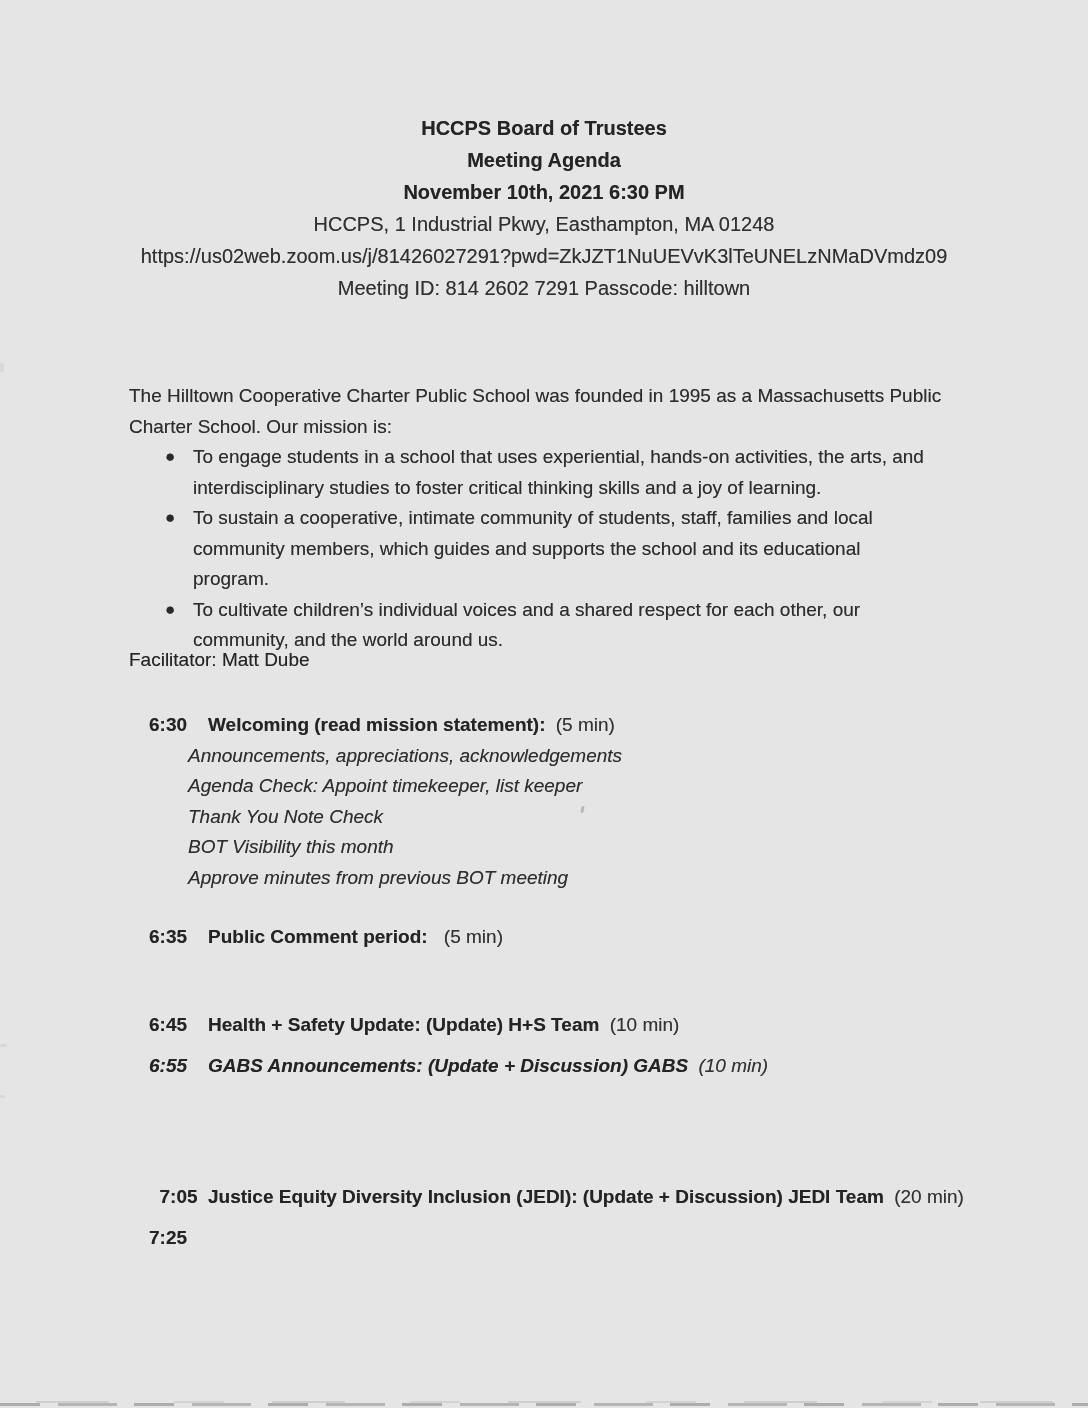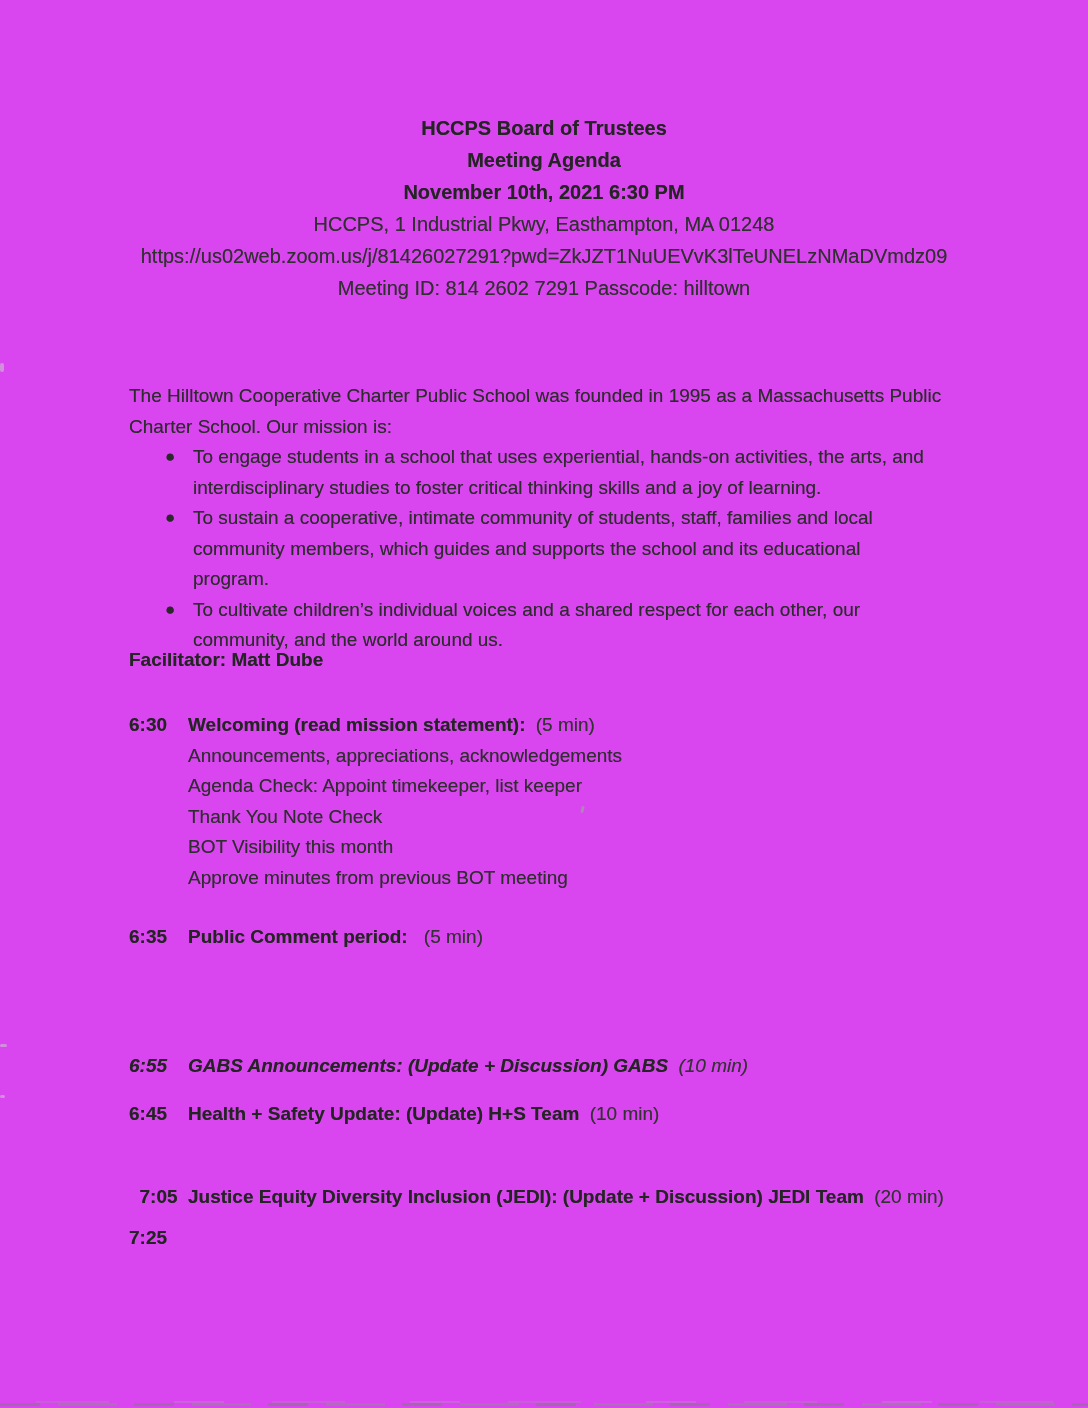--- a/index.html
+++ b/index.html
@@ -4,21 +4,21 @@
 <style>
   html, body {
     margin: 0;
     padding: 0;
     background: #ffffff;
   }
   .page {
     position: relative;
     width: 1088px;
     height: 1408px;
-    background: #d946ef;
+    background: #e5e5e5;
     overflow: hidden;
     font-family: "Liberation Sans", sans-serif;
     color: #2c2c2c;
     text-shadow: 0 0 0.5px rgba(45,45,45,0.5);
   }
   
   .doc-header {
     position: absolute;
     top: 112px;
     left: 0;
@@ -52,55 +52,57 @@
     line-height: 30.5px;
     color: #2a2a2a;
   }
   .bullet-text { flex: 1 1 auto; }
   
   .facilitator {
     position: absolute;
     left: 129px;
     top: 649px;
     font-size: 19px;
-    font-weight: 700;
+    font-weight: 400;
     color: #242424;
   }
   
   .agenda-item {
     position: absolute;
     left: 129px;
     width: 940px;
     font-size: 19px;
     line-height: 30.5px;
   }
   .agenda-head { display: flex; align-items: flex-start; }
   .agenda-time {
     flex: 0 0 59px;
     font-weight: 700;
     color: #242424;
+    margin-left: 20px;
   }
   .agenda-label {
     font-weight: 700;
     color: #242424;
   }
   .agenda-duration {
     font-weight: 400;
     color: #333333;
     margin-left: 5px;
   }
   .agenda-duration.wide-gap { margin-left: 11px; }
   .agenda-subitems {
     margin-left: 59px;
     color: #2e2e2e;
+    font-style: italic;
   }
   .pos-630  { top: 710px; }
   .pos-635  { top: 922px; }
   .pos-640  { top: 982px; }
-  .pos-645  { top: 1099px; }
+  .pos-645  { top: 1010px; }
   .pos-655  { top: 1051px; font-style: italic; }
   .pos-705  { top: 1182px; text-align: center; }
   .pos-725  { top: 1223px; }
   
   .scan-bottom-line {
     position: absolute;
     left: 0;
     right: 0;
     bottom: 2px;
     height: 3px;

